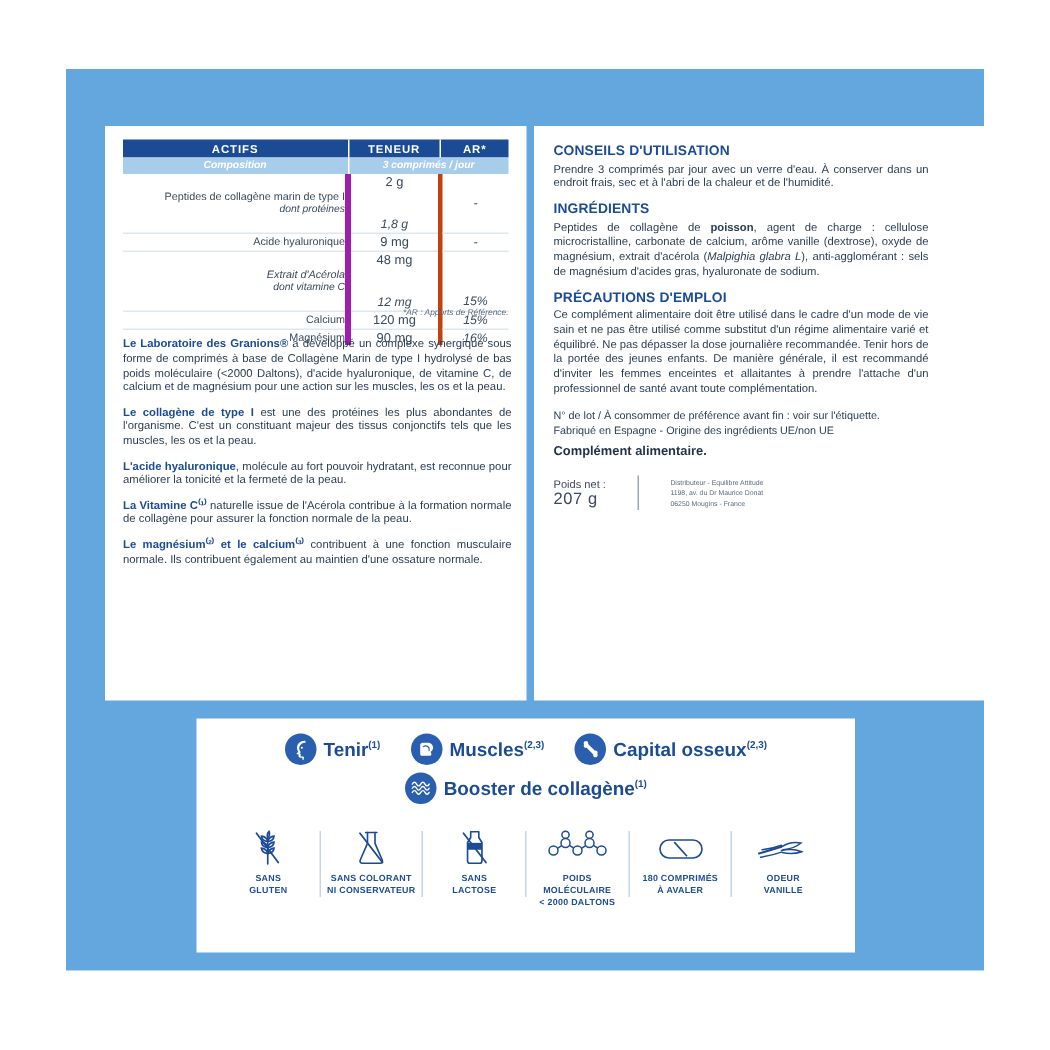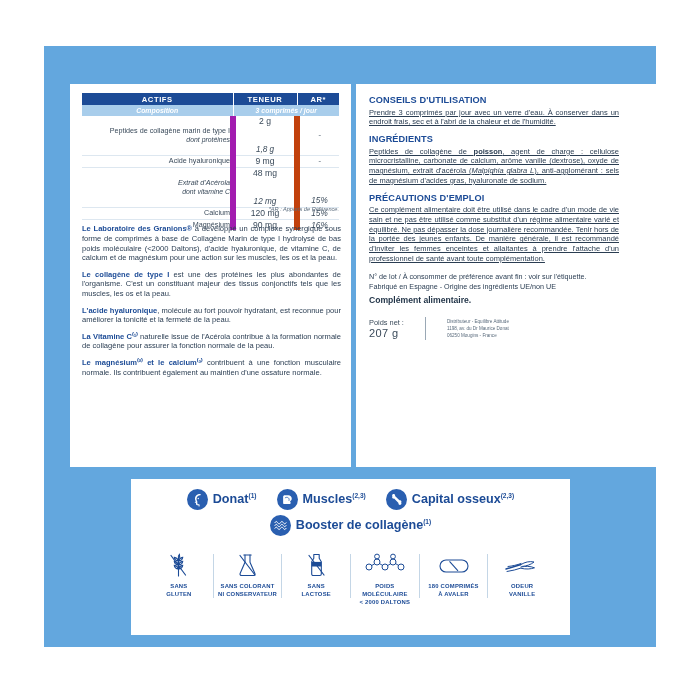--- a/index.html
+++ b/index.html
@@ -73,28 +73,28 @@
   }
   .th-sub:last-child { border-right: none; }
   .nut-table tbody tr { border-bottom: 1px solid #dde7f0; }
   .nut-table tbody tr:last-child { border-bottom: none; }
   .cell-name {
     text-align: right;
     padding: 2px 5px 2px 4px;
     line-height: 1.22;
     font-size: 7.2px;
     width: 148px;
-    border-right: 6px solid #a21caf;
+    border-right: 4px solid #a21caf;
   }
   .cell-val {
     text-align: center;
     line-height: 1.22;
     font-size: 8.6px;
     width: 58px;
-    border-right: 6px solid #c2410c;
+    border-right: 3px solid #c2410c;
     padding: 2px 0;
   }
   .cell-ar {
     text-align: center;
     font-size: 8.2px;
     font-style: italic;
     padding: 2px 0;
   }
   .it { font-style: italic; }
   .sub-line { display: block; font-style: italic; font-size: 6.9px; }
@@ -143,21 +143,20 @@
     font-size: 9.2px;
     letter-spacing: 0.1px;
     margin: 0 0 2.5px 0;
   }
   .sec-title.spaced { margin-top: 7px; }
   .rpara {
     font-size: 7.5px;
     line-height: 1.30;
     text-align: justify;
     margin: 0;
-    text-decoration: underline;
   }
   .rline {
     font-size: 7.2px;
     line-height: 1.42;
     margin: 0;
     text-align: left;
   }
   .legal-block { margin-top: 8px; }
   .bold-line {
     font-size: 8.6px;
@@ -395,21 +394,21 @@
     <div class="benefits">
       <div class="ben-row">
 
         <div class="benefit">
           <span class="ben-icon">
             <svg width="15" height="15" viewBox="0 0 24 24">
                 <path d="M16 3c-4.4 0-8 3.3-8 7.6 0 1.6.5 3 1.4 4.2l-1.6 1.4c-.4.3-.2 1 .3 1h1.5v2.1c0 .9.8 1.7 1.8 1.7h2.3v1.6c0 .4.3.7.8.7s.8-.3.8-.7v-2.3c0-.4-.3-.7-.8-.7h-2.6v-2.6c0-.4-.3-.6-.7-.6h-.5l.9-.8c.3-.3.3-.7.1-1-.9-1-1.3-2.2-1.3-3.5 0-3.3 2.8-6 6.1-6 .5 0 .8-.3.8-.8S16.5 3 16 3z" fill="#fff"></path>
                 <circle cx="13.2" cy="10.3" r="1.1" fill="#fff"></circle>
               </svg>
           </span>
-          <span class="ben-label"><span>Donat</span><sup>(1)</sup></span>
+          <span class="ben-label"><span>Tenir</span><sup>(1)</sup></span>
         </div>
 
         <div class="benefit">
           <span class="ben-icon">
             <svg width="15" height="15" viewBox="0 0 24 24">
                 <path d="M5 7.5c0-1.4 1.2-2.5 2.7-2.5h5.6c3 0 5.5 2.3 5.5 5.2 0 2-1.1 3.7-2.8 4.6.6.7 1 1.6 1 2.6 0 .9-.8 1.6-1.8 1.6H6.6C5.7 19 5 18.3 5 17.4V7.5z" fill="#fff"></path>
                 <path d="M8.4 9.2c1.5-1.1 3.6-1 5 .2 1.2 1.1 1.6 2.7 1.1 4.1" stroke="#2a5fb0" stroke-width="1.3" fill="none" stroke-linecap="round"></path>
               </svg>
           </span>
           <span class="ben-label"><span>Muscles</span><sup>(2,3)</sup></span>

